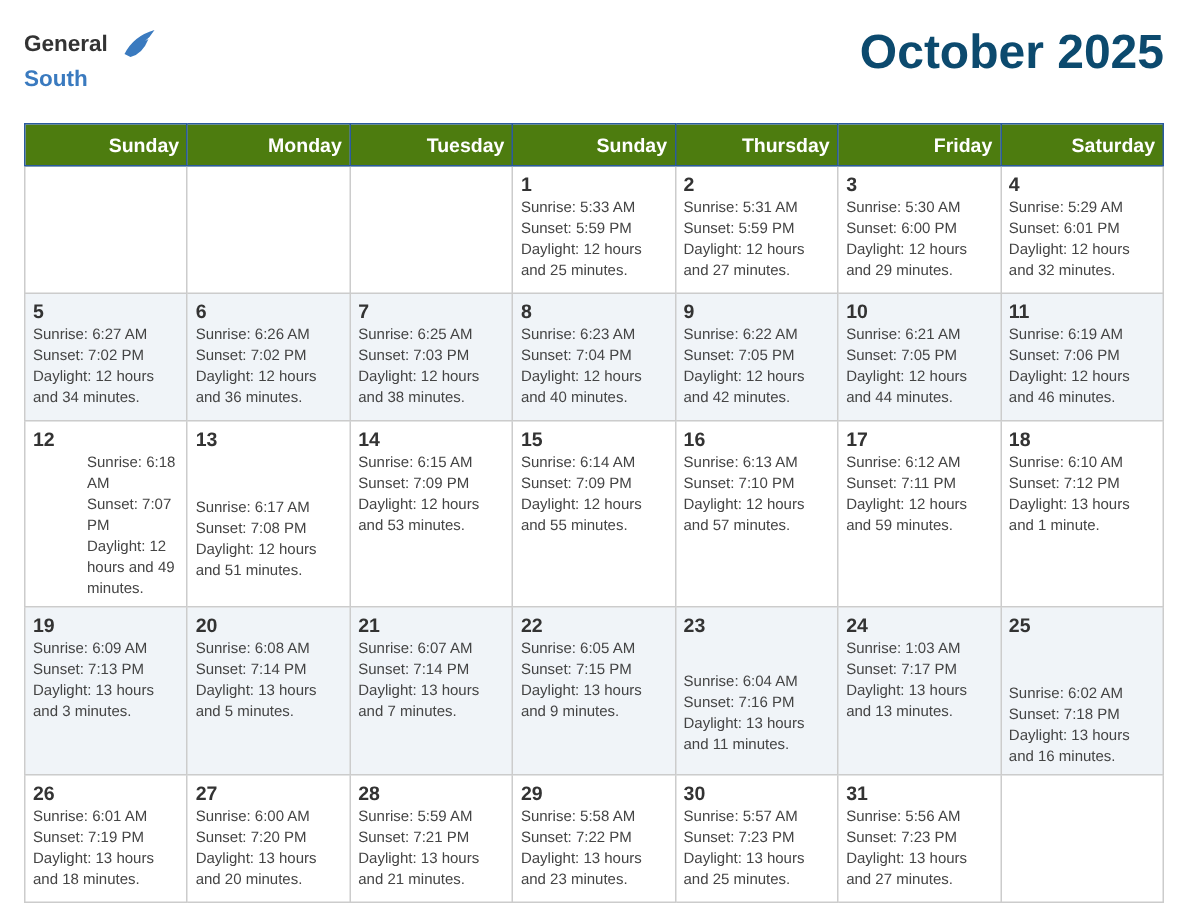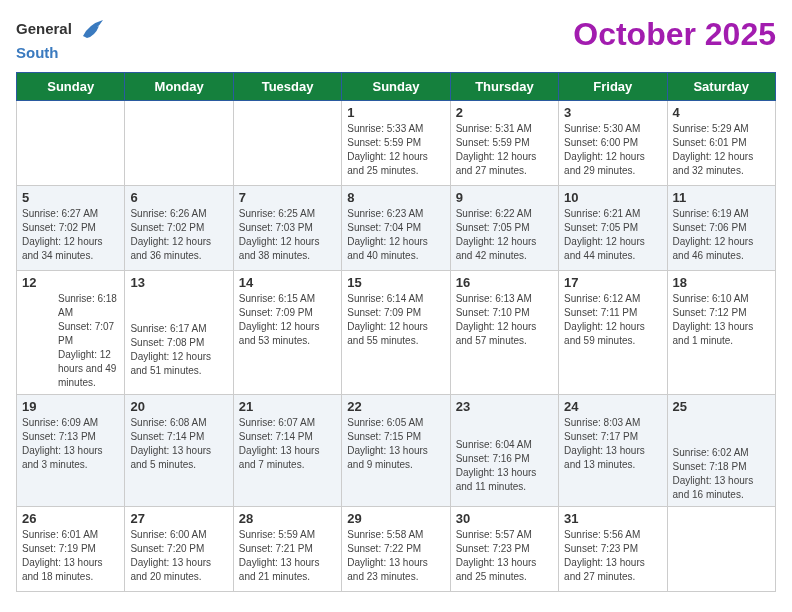--- a/index.html
+++ b/index.html
@@ -7,21 +7,21 @@
       font-family: Arial, sans-serif;
       background: #fff;
       width: 792px;
       min-height: 612px;
       padding: 16px;
     }
     .header {
       display: flex;
       justify-content: space-between;
       align-items: flex-start;
-      margin-bottom: 10px;
+      margin-bottom: 20px;
     }
     .logo {
       display: flex;
       align-items: center;
     }
     .logo-text-general {
       font-size: 15px;
       font-weight: bold;
       color: #333;
       line-height: 1.1;
@@ -36,39 +36,39 @@
       width: 28px;
       height: 28px;
       margin-left: 3px;
     }
     .title-block {
       text-align: right;
     }
     .month-title {
       font-size: 32px;
       font-weight: bold;
-      color: #a21caf;
+      color: #0c4a6e;
     }
     .location-title {
       font-size: 16px;
       color: #333;
       font-weight: normal;
     }
     .calendar {
       width: 100%;
       border-collapse: collapse;
       border: 1px solid #ccc;
     }
     .calendar th {
-      background-color: #15803d;
+      background-color: #4d7c0f;
       color: #fff;
       font-size: 13px;
       font-weight: bold;
       padding: 6px 5px;
-      text-align: center;
+      text-align: right;
       border: 1px solid #2a5a9f;
     }
     .calendar td {
       width: 108px;
       vertical-align: top;
       padding: 4px 5px;
       border: 1px solid #ccc;
       font-size: 10.5px;
       color: #333;
       background: #fff;
@@ -271,21 +271,21 @@
 Daylight: 13 hours and 9 minutes.</div>
         </td>
         <td>
           <span class="day-number">23</span>
           <div class="day-info" style="white-space: pre-line; margin-top: 24px;">Sunrise: 6:04 AM
 Sunset: 7:16 PM
 Daylight: 13 hours and 11 minutes.</div>
         </td>
         <td>
           <span class="day-number">24</span>
-          <div class="day-info" style="white-space: pre-line;">Sunrise: 8:03 AM
+          <div class="day-info" style="white-space: pre-line;">Sunrise: 1:03 AM
 Sunset: 7:17 PM
 Daylight: 13 hours and 13 minutes.</div>
         </td>
         <td>
           <span class="day-number">25</span>
           <div class="day-info" style="white-space: pre-line; margin-top: 32px;">Sunrise: 6:02 AM
 Sunset: 7:18 PM
 Daylight: 13 hours and 16 minutes.</div>
         </td>
       </tr>

